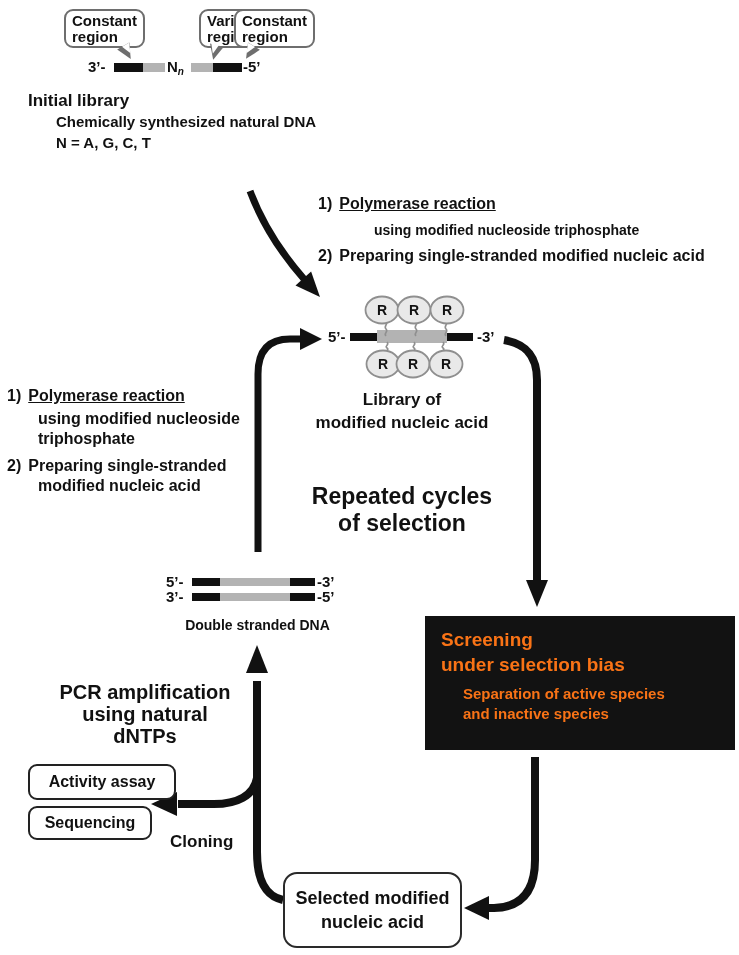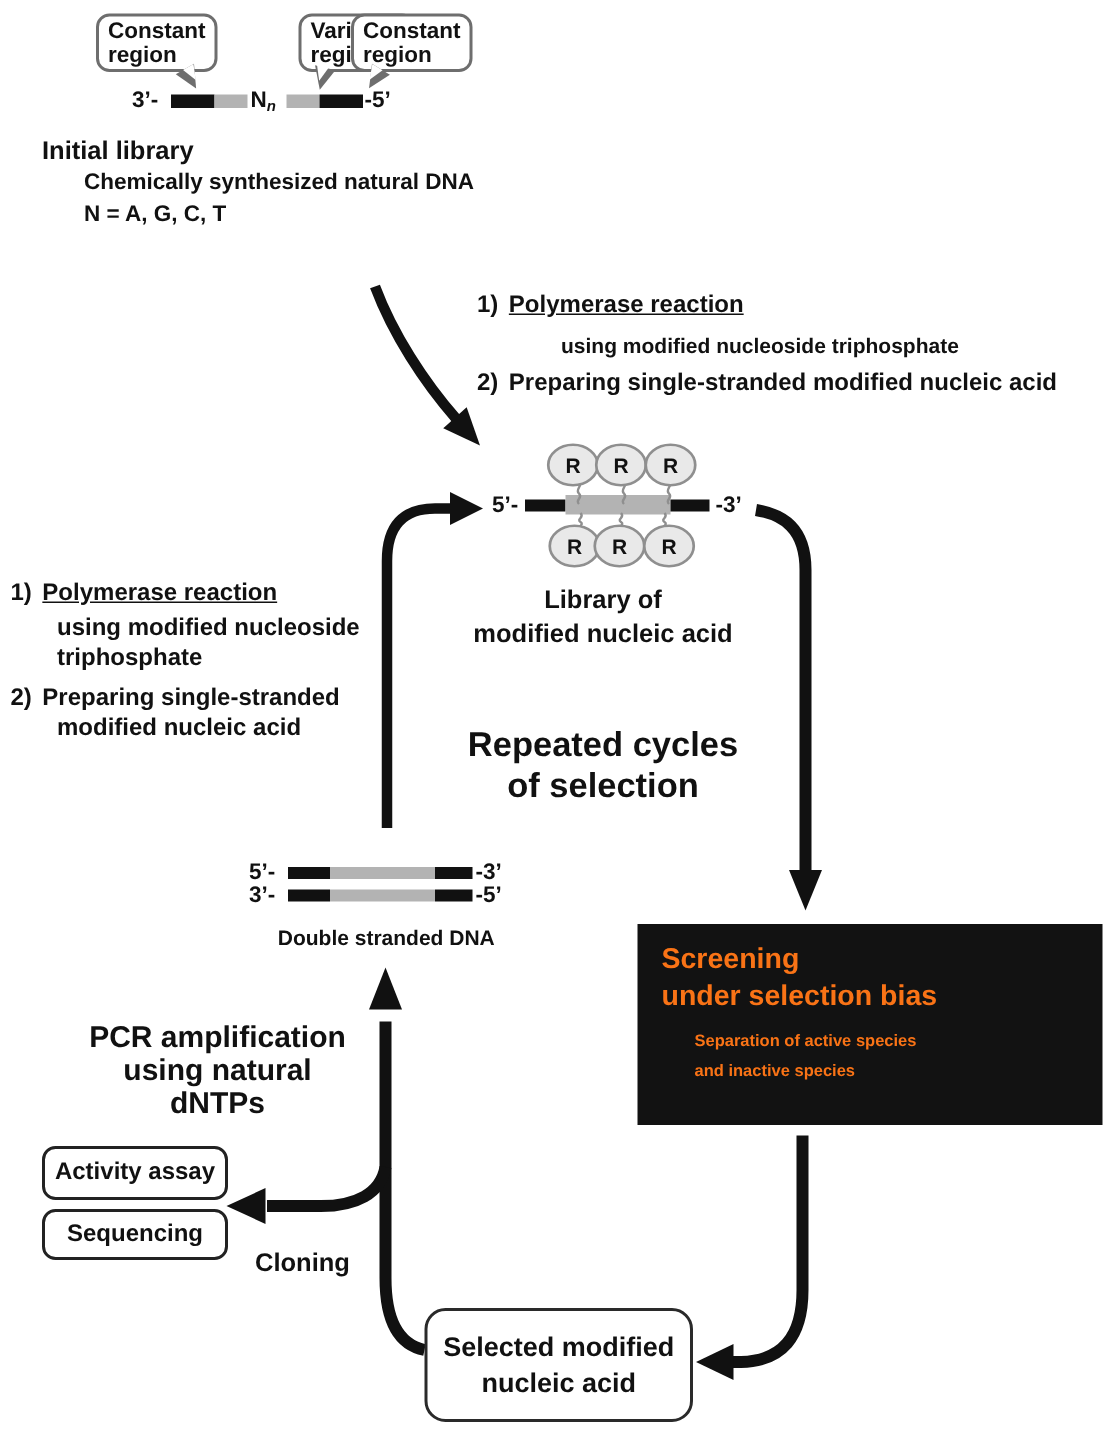--- a/index.html
+++ b/index.html
@@ -165,27 +165,27 @@
   <div class="abs ctr" style="left:55px; top:681px; width:180px; font-size:20px; line-height:22px;">
     <div>PCR amplification</div>
     <div>using natural dNTPs</div>
   </div>
 
   <div class="screenbox" style="left:425px; top:616px; width:310px; height:134px;">
     <div style="font-size:19px; line-height:25px;">
       <div>Screening</div>
       <div>under selection bias</div>
     </div>
-    <div style="font-size:11px; line-height:20px; margin:7px 10px 0 22px;">
+    <div style="font-size:15px; line-height:20px; margin:7px 10px 0 22px;">
       <div>Separation of active species</div>
       <div>and inactive species</div>
     </div>
   </div>
 
-  <div class="outbox" style="left:28px; top:764px; width:124px; height:36px;">Activity assay</div>
+  <div class="outbox" style="left:28px; top:764px; width:148px; height:36px;">Activity assay</div>
   <div class="outbox" style="left:28px; top:806px; width:124px; height:34px;">Sequencing</div>
   <div class="abs" style="left:170px; top:832px; font-size:17px;">Cloning</div>
 
   <div class="selbox" style="left:283px; top:872px; width:179px; height:76px;justify-content:center;">
     <div>Selected modified</div>
     <div>nucleic acid</div>
   </div>
 
 </div>
 

